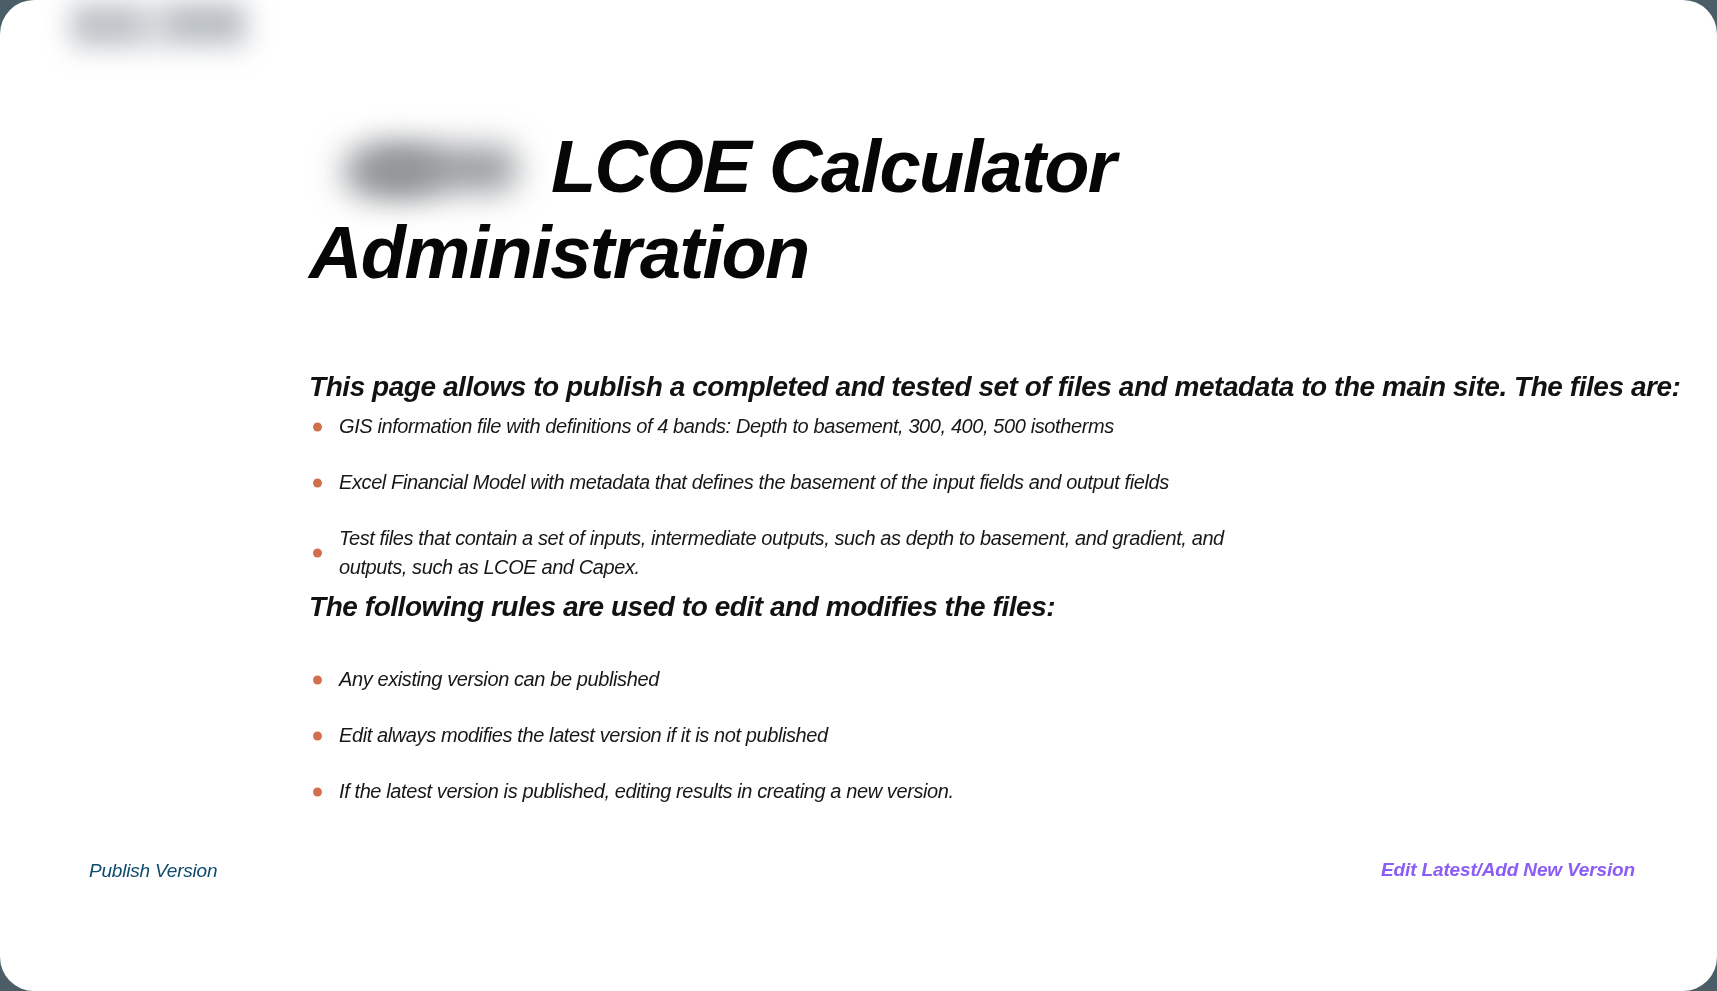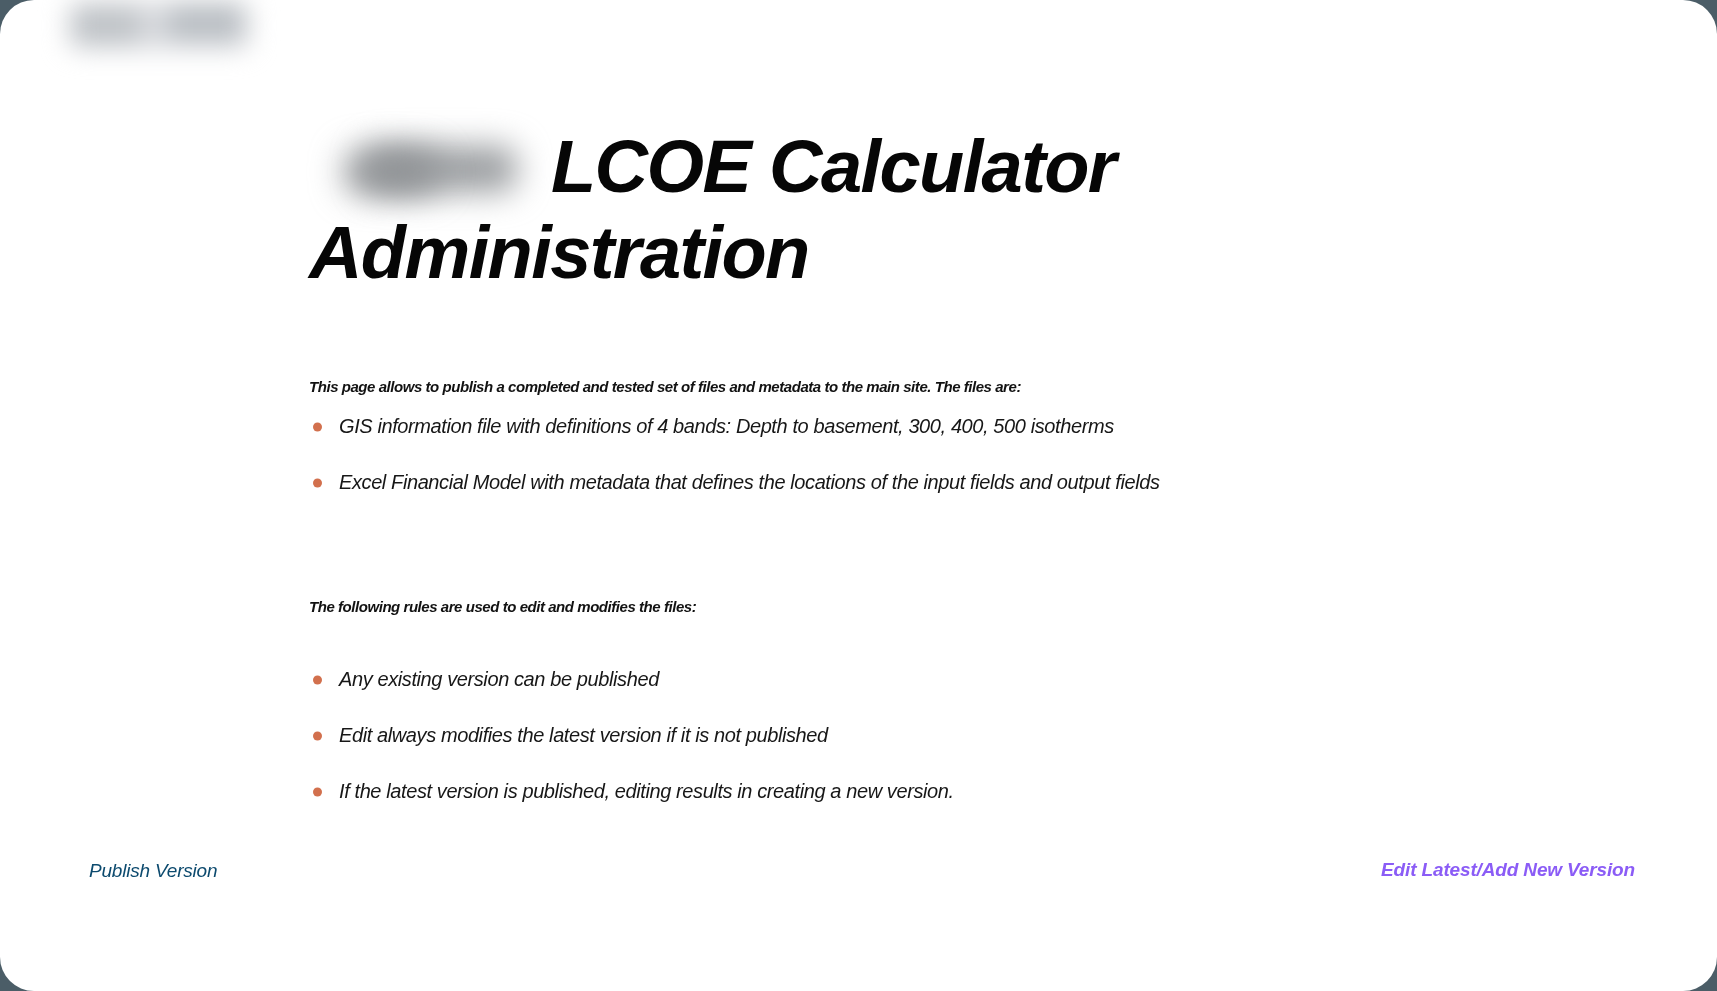--- a/index.html
+++ b/index.html
@@ -92,21 +92,21 @@
     width: 92px;
     height: 40px;
     background: #8e9194;
     filter: blur(17px);
   }
 
   
   .lead {
     position: absolute;
     left: 301px;
-    font-size: 15px;
+    font-size: 28px;
     line-height: 26px;
     font-weight: 700;
     color: #121212;
     letter-spacing: -0.45px;
   }
   #lead-files   { top: 366px; }
   #lead-rules   { top: 586px; }
 
   ul.bullets {
     position: absolute;
@@ -169,21 +169,22 @@
 <div id="page">
 
   <div id="logo-redaction" class="redaction"></div>
 
   <h1 id="page-title"><span id="title-redaction"><i></i><i class="b2"></i></span><span>LCOE Calculator Administration</span></h1>
 
   <p class="lead" id="lead-files">This page allows to publish a completed and tested set of files and metadata to the main site. The files are:</p>
 
   <ul class="bullets" id="list-files">
     <li>GIS information file with definitions of 4 bands: Depth to basement, 300, 400, 500 isotherms</li>
-    <li>Excel Financial Model with metadata that defines the locations of the input fields and output fields</li>
+    <li>Excel Financial Model with metadata that defines the basement of the input fields and output fields</li>
+    <li>Test files that contain a set of inputs, intermediate outputs, such as depth to basement, and gradient, and outputs, such as LCOE and Capex.</li>
   </ul>
 
   <p class="lead" id="lead-rules">The following rules are used to edit and modifies the files:</p>
 
   <ul class="bullets" id="list-rules">
     <li>Any existing version can be published</li>
     <li>Edit always modifies the latest version if it is not published</li>
     <li>If the latest version is published, editing results in creating a new version.</li>
   </ul>
 

